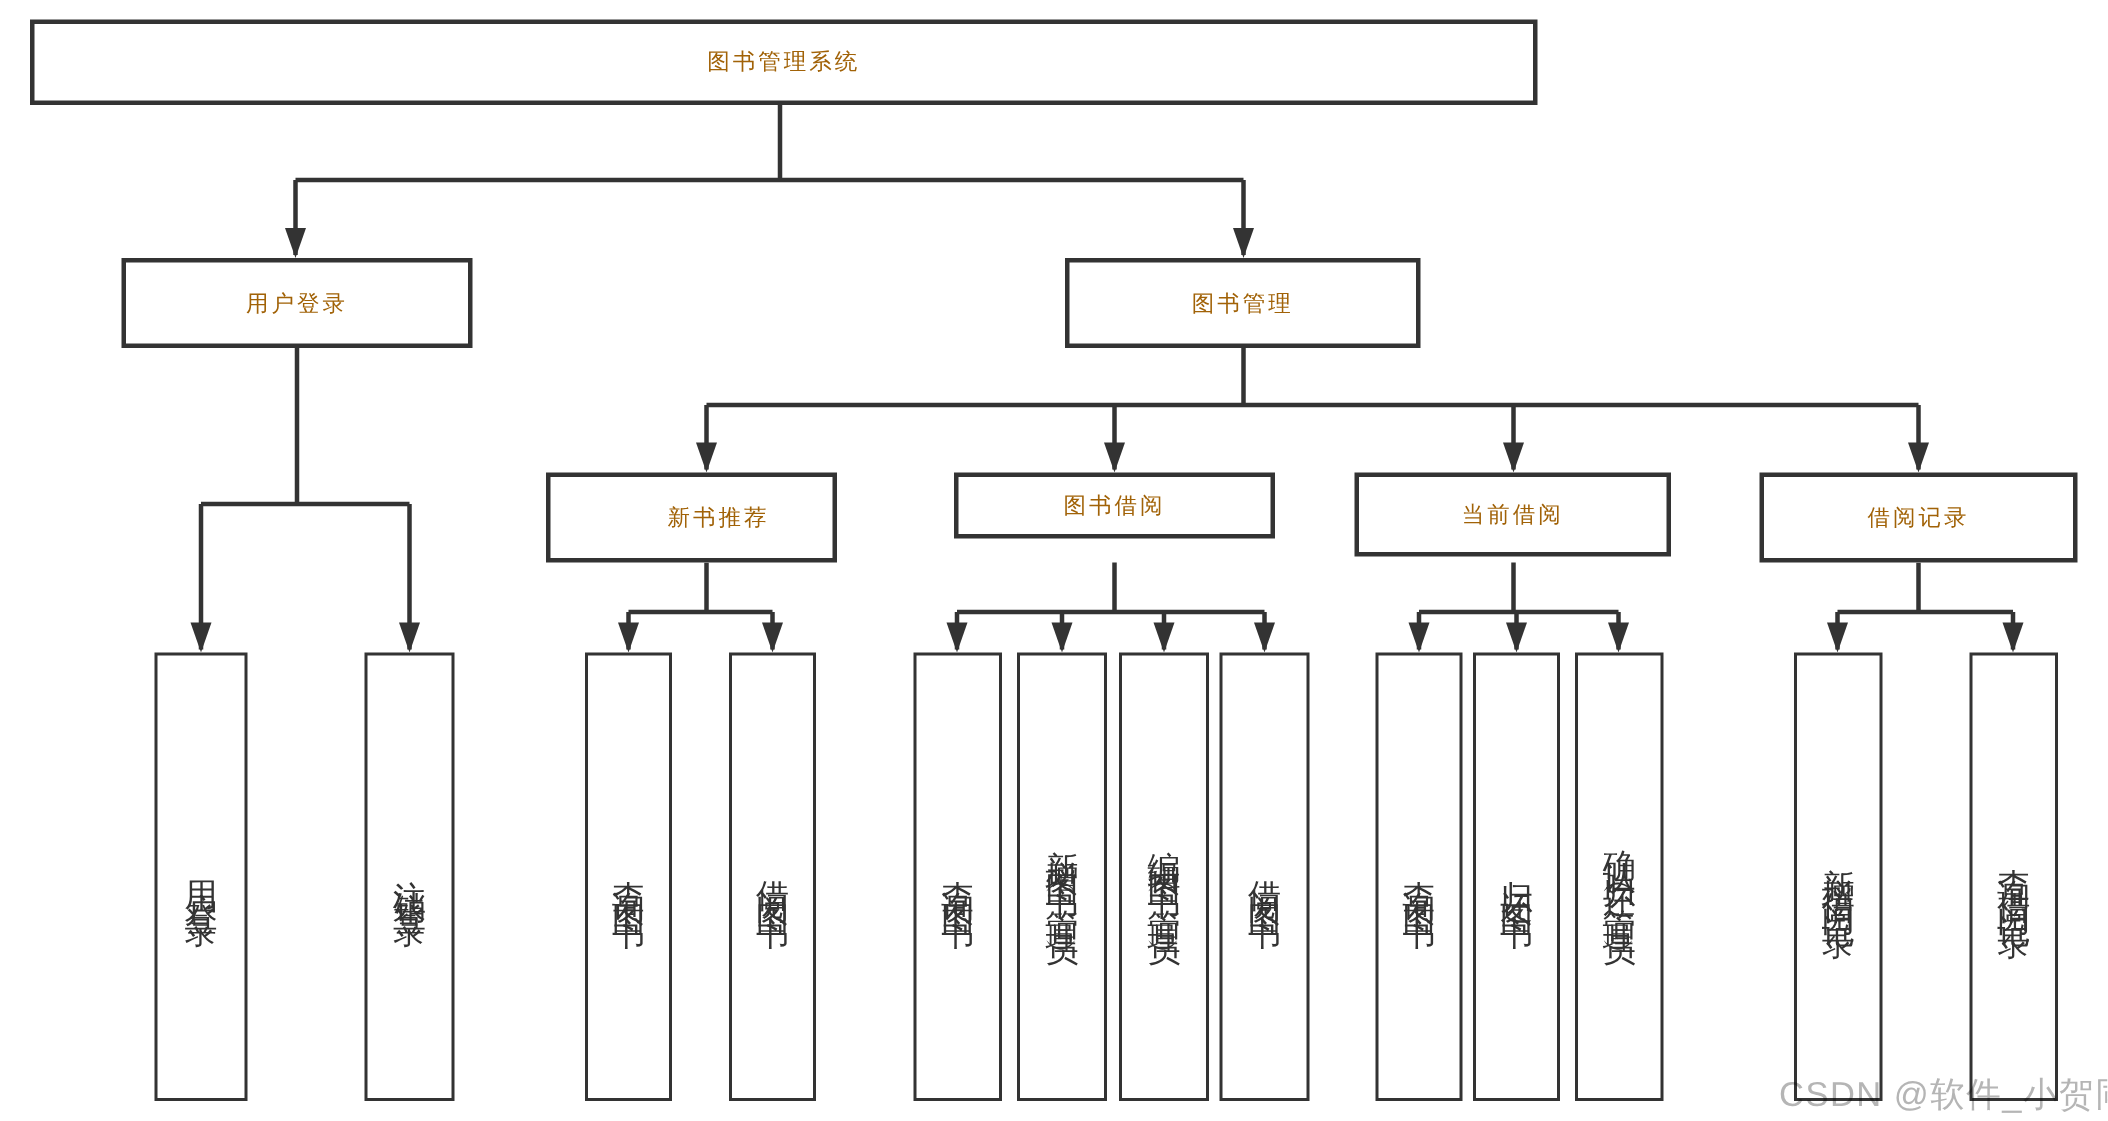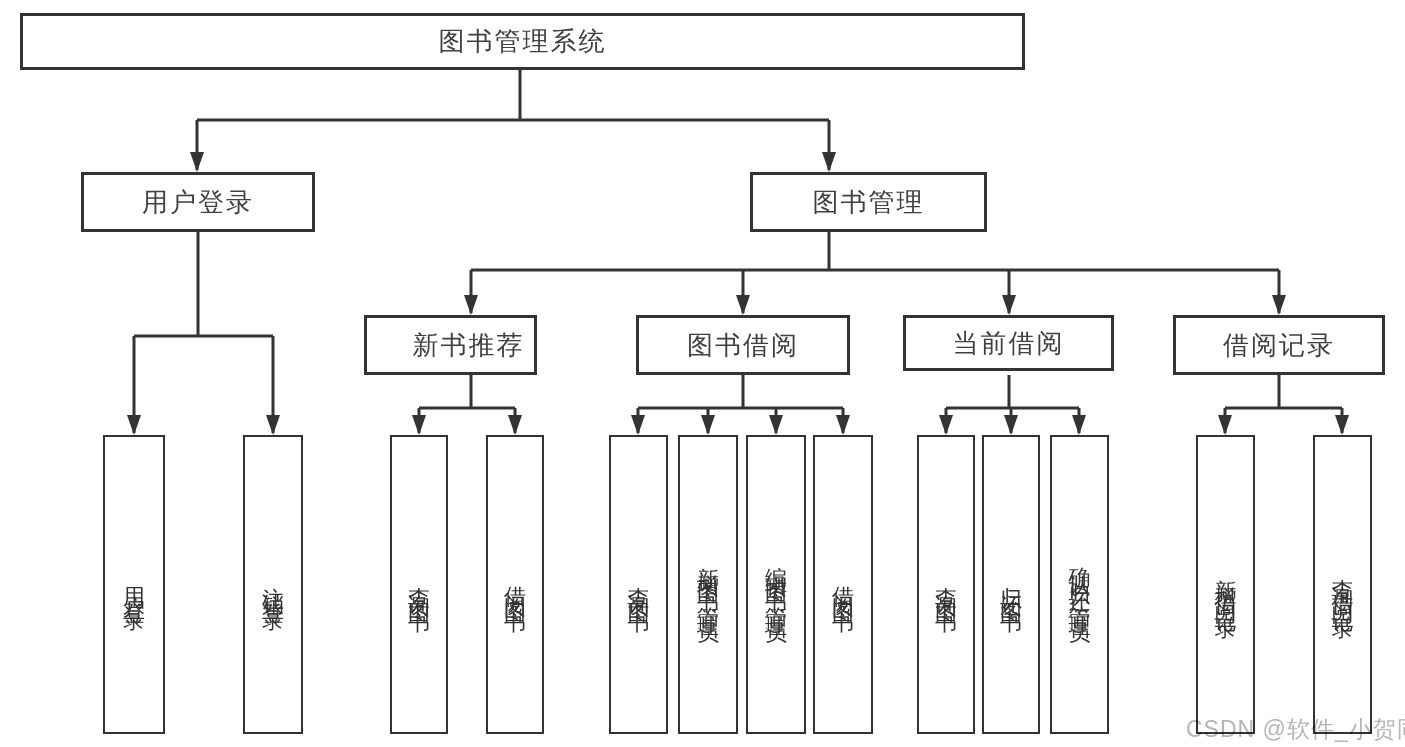--- a/index.html
+++ b/index.html
@@ -21,23 +21,23 @@
     width: 1405px; height: 747px;
     z-index: 1;
   }
   .node {
     position: absolute;
     background: #ffffff;
     border: 3px solid #333333;
     display: flex;
     align-items: center;
     justify-content: center;
-    font-size: 26px;
+    font-size: 15px;
     letter-spacing: 2px;
-    color: #404040;
+    color: #a16207;
     z-index: 2;
   }
   .leaf {
     position: absolute;
     background: #ffffff;
     border: 2px solid #333333;
     display: flex;
     align-items: center;
     justify-content: center;
     color: #333333;
@@ -104,24 +104,24 @@
       <polygon points="1004,415 1018,415 1011,435"></polygon>
       <polygon points="1072,415 1086,415 1079,435"></polygon>
       <polygon points="1218,415 1232,415 1225,435"></polygon>
       <polygon points="1335,415 1349,415 1342,435"></polygon>
     </g>
   </svg>
 
   <div class="node" style="left:20px; top:13px; width:1005px; height:57px;">图书管理系统</div>
 
   <div class="node" style="left:81px; top:172px; width:234px; height:60px;">用户登录</div>
-  <div class="node" style="left:710px; top:172px; width:237px; height:60px;margin-left:40px;">图书管理</div>
+  <div class="node" style="left:710px; top:172px; width:237px; height:60px;">图书管理</div>
 
-  <div class="node" style="left:364px; top:315px; width:173px; height:60px;padding-left:36px;">新书推荐</div>
-  <div class="node" style="left:636px; top:315px; width:214px; height:60px;">图书借阅</div>
+  <div class="node" style="left:364px; top:315px; width:194px; height:60px;padding-left:36px;">新书推荐</div>
+  <div class="node" style="left:636px; top:315px; width:214px; height:44px;">图书借阅</div>
   <div class="node" style="left:903px; top:315px; width:211px; height:56px;">当前借阅</div>
   <div class="node" style="left:1173px; top:315px; width:212px; height:60px;">借阅记录</div>
 
   <div class="leaf" style="left:103px; top:435px; width:62px; height:299px;">
     <span class="vtext">用户登录</span>
   </div>
   <div class="leaf" style="left:243px; top:435px; width:60px; height:299px;">
     <span class="vtext">注销登录</span>
   </div>
 

